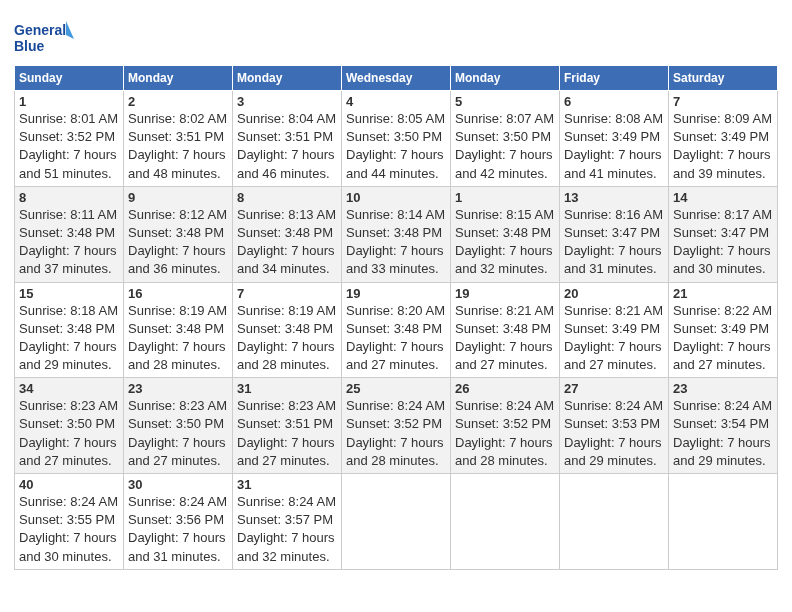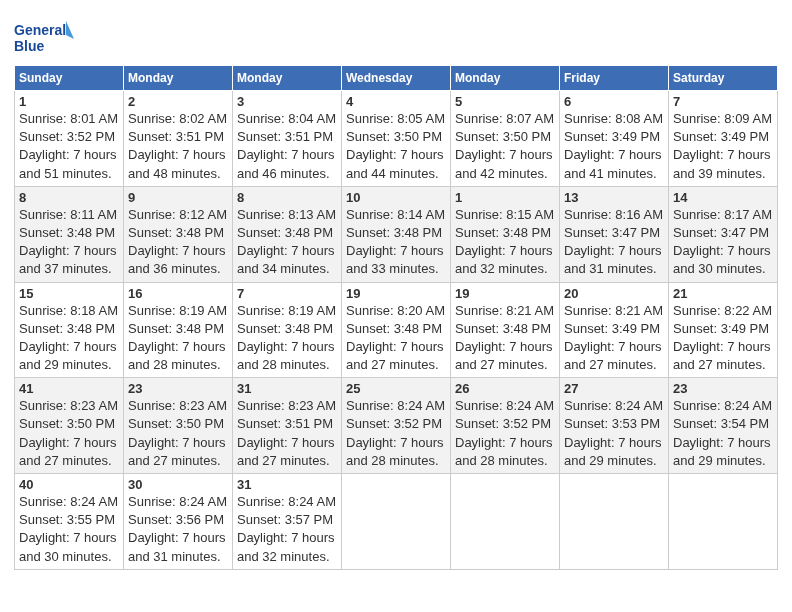--- a/index.html
+++ b/index.html
@@ -196,21 +196,21 @@
           <span class="day-num">20</span>
           <div class="day-info">Sunrise: 8:21 AM<br>Sunset: 3:49 PM<br>Daylight: 7 hours and 27 minutes.</div>
         </td>
           <td>
           <span class="day-num">21</span>
           <div class="day-info">Sunrise: 8:22 AM<br>Sunset: 3:49 PM<br>Daylight: 7 hours and 27 minutes.</div>
         </td>
         </tr>
         <tr>
           <td>
-          <span class="day-num">41</span>
+          <span class="day-num">34</span>
           <div class="day-info">Sunrise: 8:23 AM<br>Sunset: 3:50 PM<br>Daylight: 7 hours and 27 minutes.</div>
         </td>
           <td>
           <span class="day-num">23</span>
           <div class="day-info">Sunrise: 8:23 AM<br>Sunset: 3:50 PM<br>Daylight: 7 hours and 27 minutes.</div>
         </td>
           <td>
           <span class="day-num">31</span>
           <div class="day-info">Sunrise: 8:23 AM<br>Sunset: 3:51 PM<br>Daylight: 7 hours and 27 minutes.</div>
         </td>

